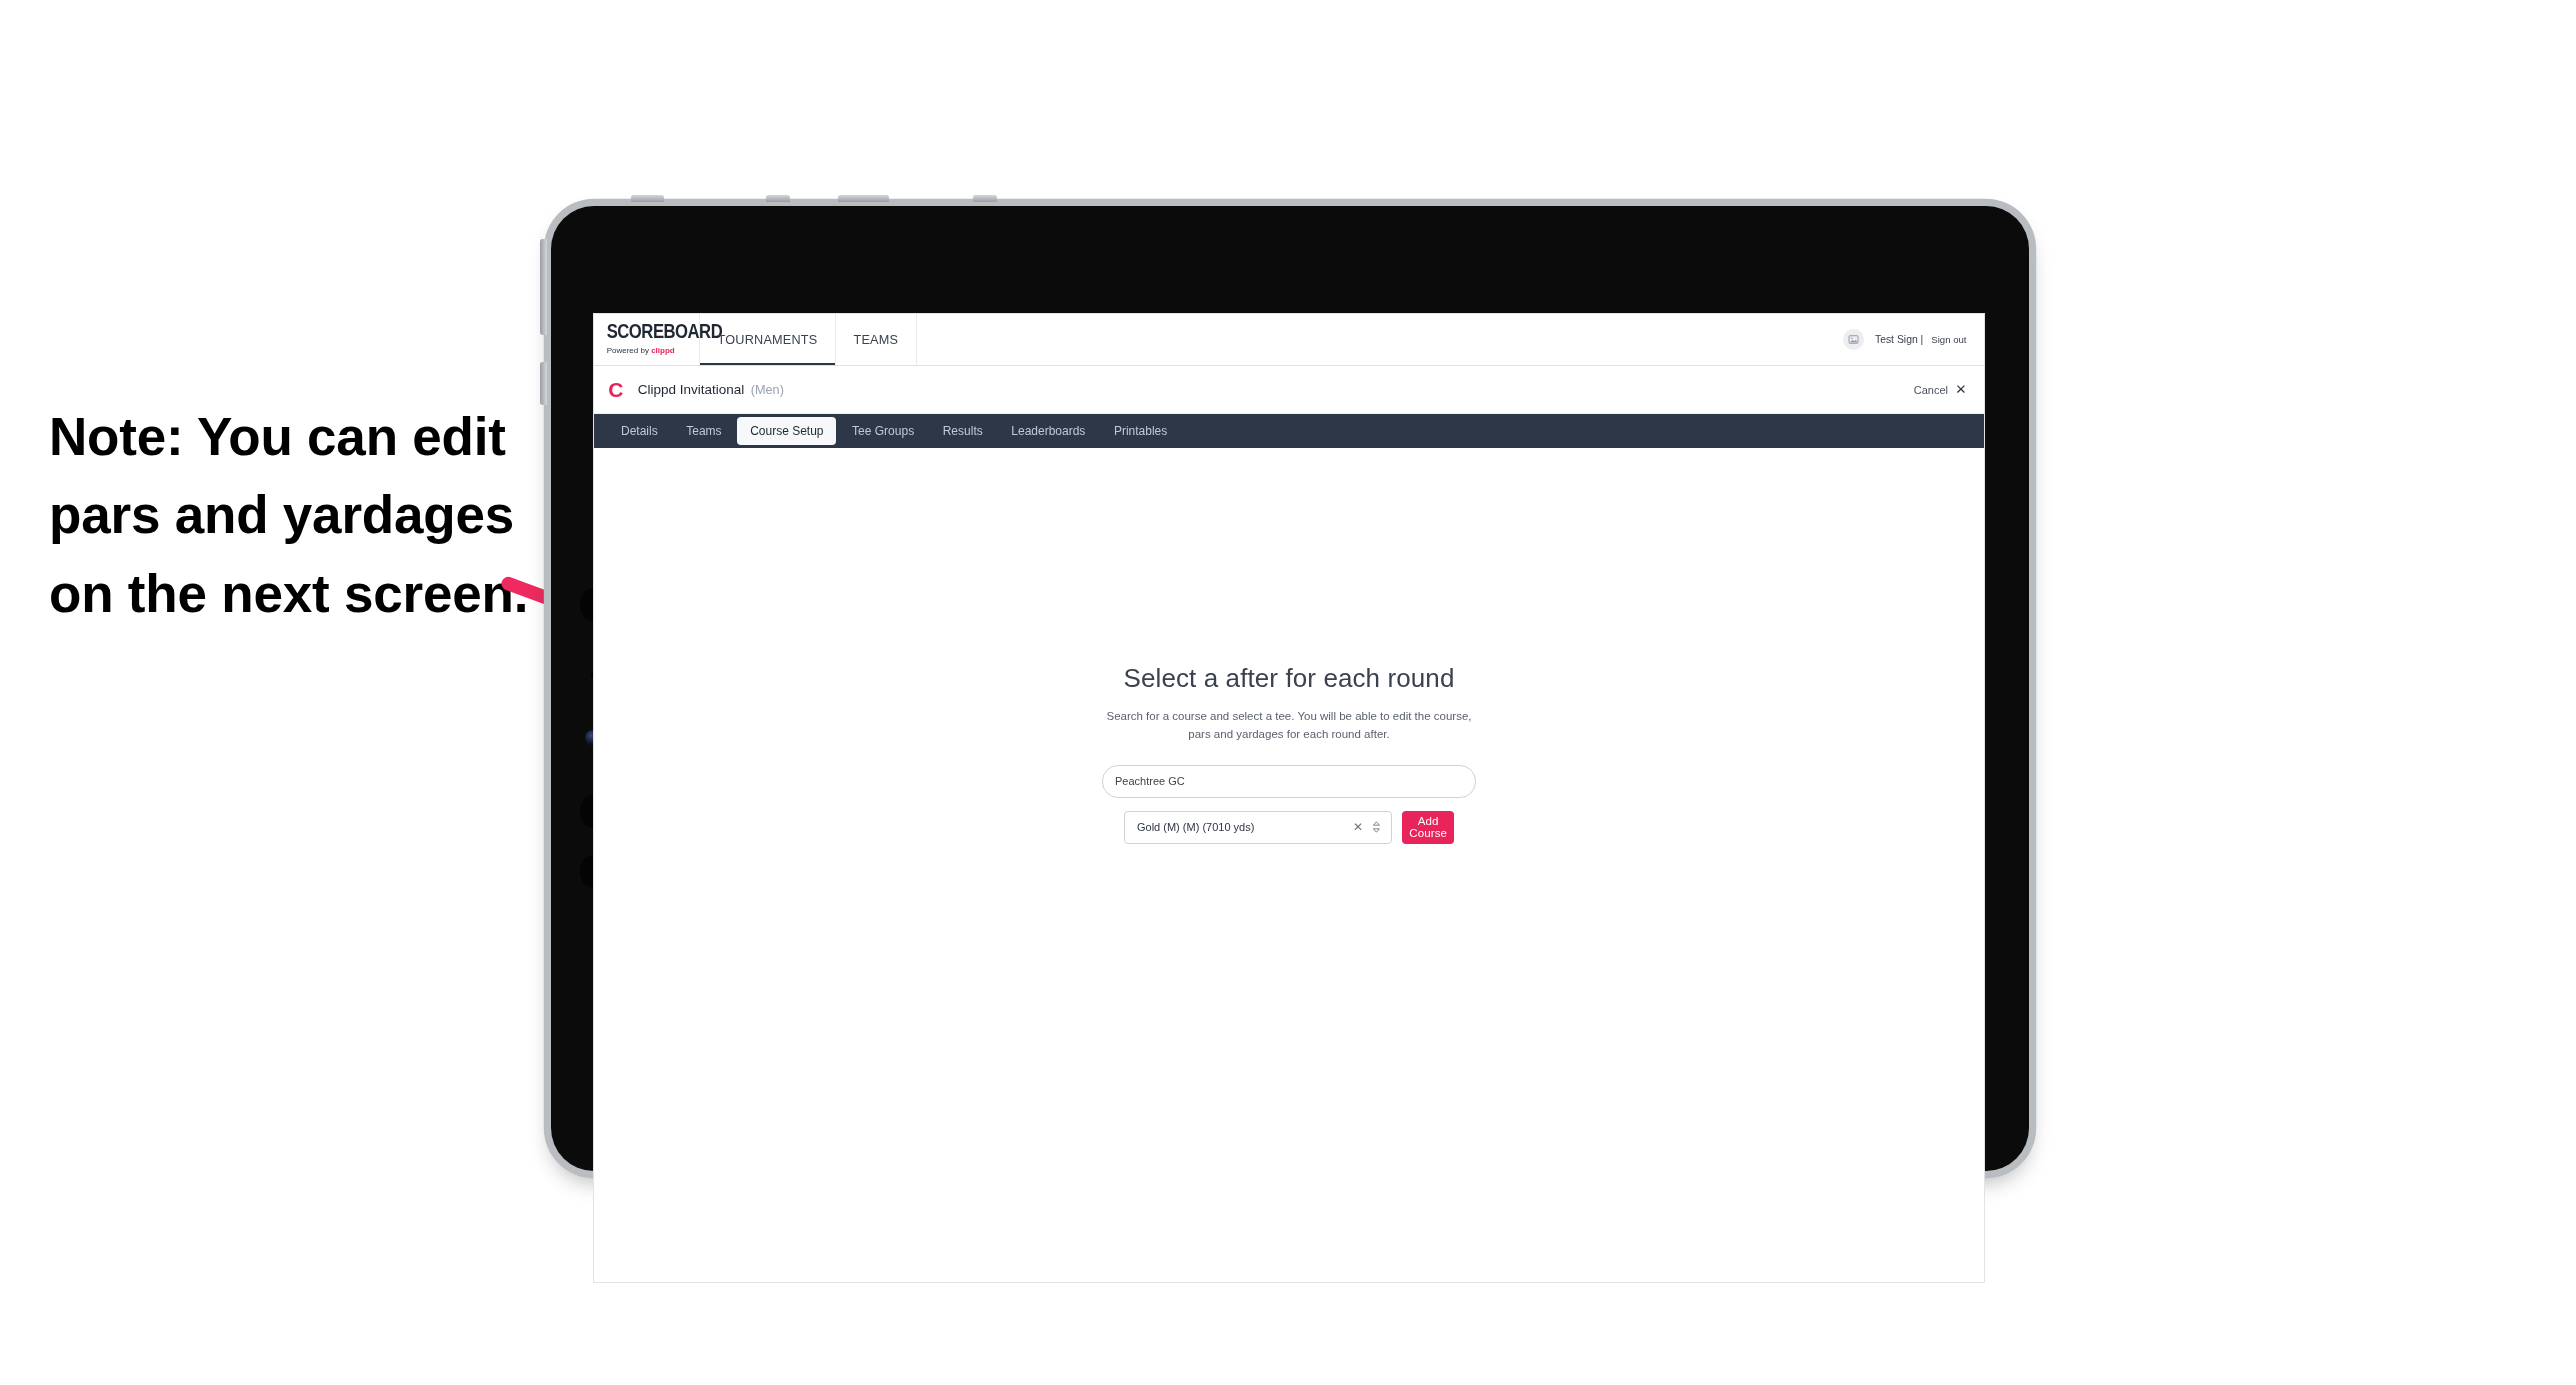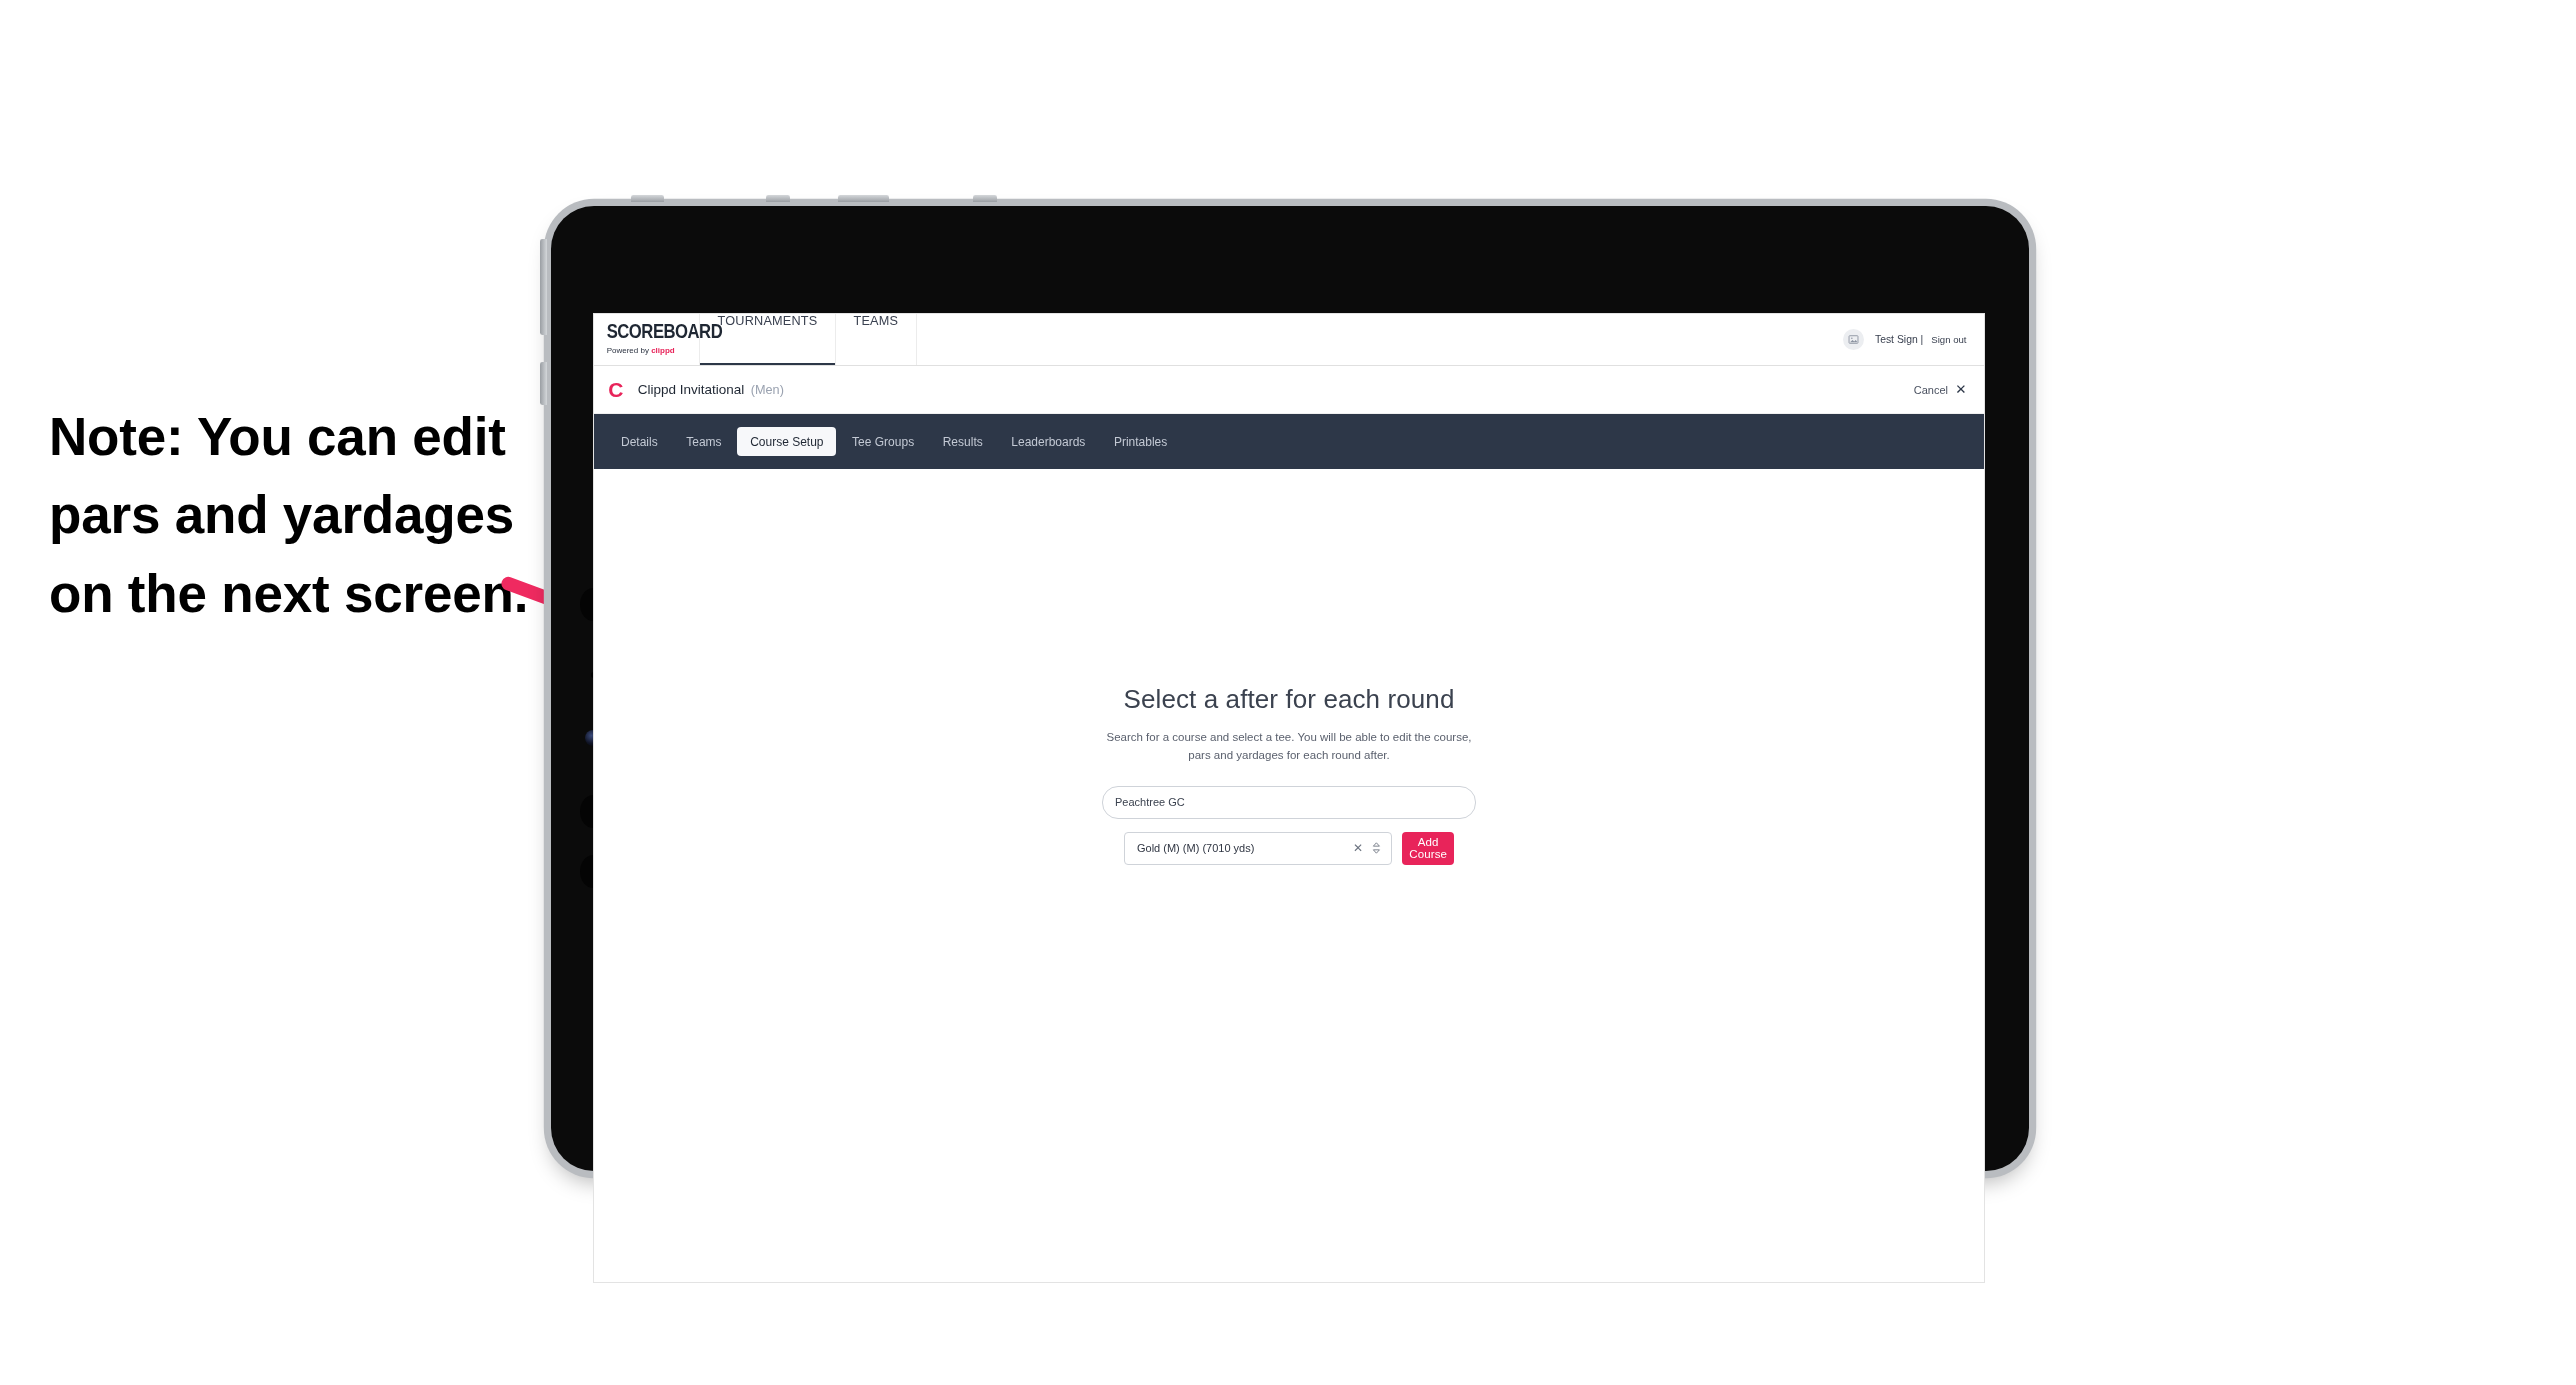--- a/index.html
+++ b/index.html
@@ -138,20 +138,21 @@
     font-size: 8px;
     color: #2b3240;
     margin-top: 5.6px;
     line-height: 1;
   }
   .brand-sub .pink { color: #e8245a; font-weight: 700; }
 
   .topnav { display: flex; align-items: stretch; }
   .topnav-item {
     display: flex;
+    align-items: center;
     padding: 0 17.5px;
     font-size: 12.7px;
     color: #3a4150;
     letter-spacing: 0.2px;
     border-right: 0.8px solid #ececec;
     box-sizing: border-box;
     position: relative;
     cursor: pointer;
   }
   .topnav-item.active::after {
@@ -203,21 +204,21 @@
   .cancel-wrap {
     margin-left: auto;
     display: flex; align-items: center; gap: 7.2px;
     cursor: pointer;
   }
   .cancel-text { font-size: 11px; color: #4a5160; }
   .cancel-x { font-size: 13.5px; color: #2d3748; line-height: 1; }
 
   
   .tabbar {
-    height: 55px;
+    height: 34px;
     background: #2d3748;
     display: flex;
     align-items: center;
     padding-left: 14.3px;
     gap: 3.2px;
   }
   .tab {
     font-size: 12px;
     color: #c3c9d4;
     padding: 7.2px 12.7px;

